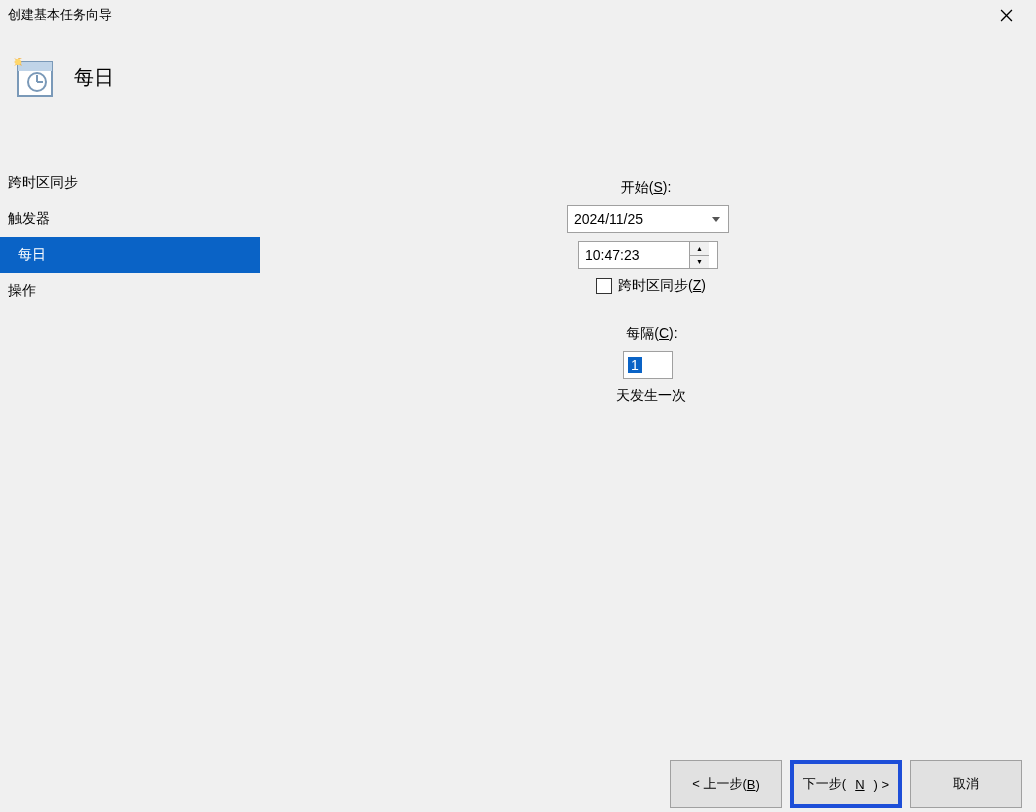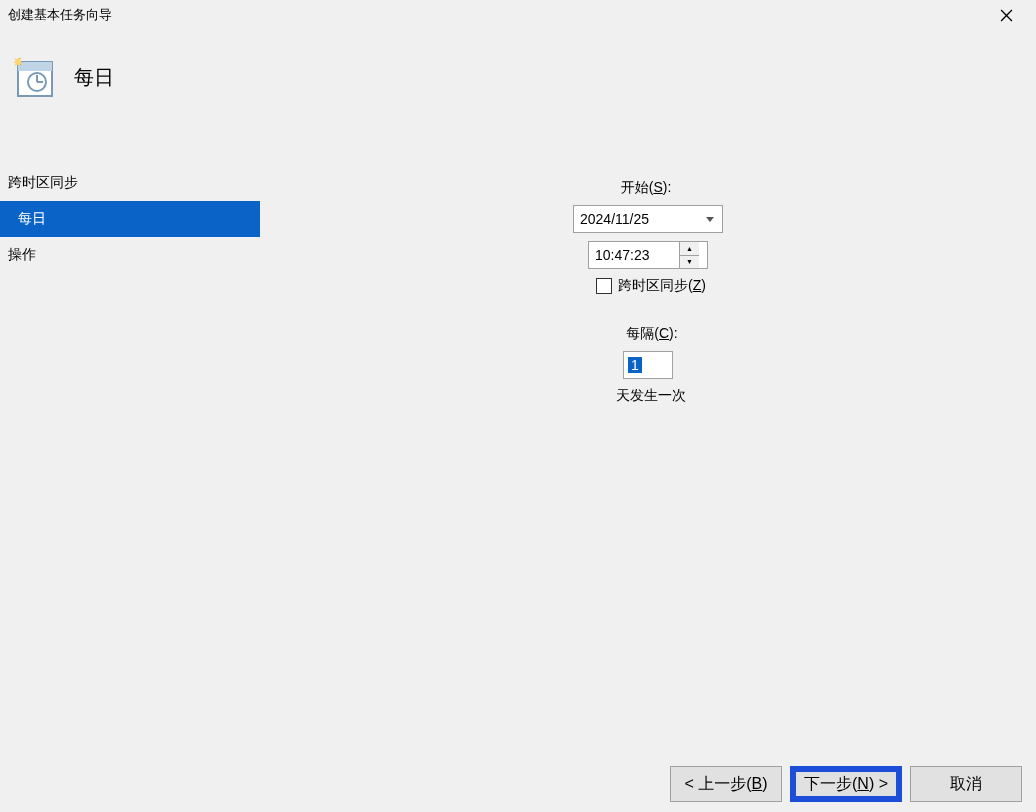--- a/index.html
+++ b/index.html
@@ -95,29 +95,29 @@
     .date-field, .time-field {
       border: 1px solid #a0a0a0;
       background: #fff;
       height: 28px;
       display: flex;
       align-items: center;
       padding: 0 6px;
       font-size: 14px;
     }
     .date-field {
-      width: 150px;
+      width: 162px;
       justify-content: space-between;
     }
     .date-field .dd {
       width: 12px; height: 12px;
       display: flex; align-items: center; justify-content: center;
     }
     .time-field {
-      width: 120px;
+      width: 140px;
       justify-content: space-between;
       padding-right: 8px;
     }
     .spinner {
       width: 20px;
       height: 26px;
       border-left: 1px solid #a0a0a0;
       display: flex;
       flex-direction: column;
     }
@@ -164,31 +164,32 @@
       left: 0; right: 0;
       height: 56px;
       display: flex;
       justify-content: flex-end;
       align-items: center;
       gap: 8px;
       padding: 0 14px;
     }
     .btn {
       min-width: 112px;
-      height: 36px;
+      height: 48px;
       border: 1px solid #a0a0a0;
       background: #e1e1e1;
       display: flex;
       align-items: center;
       justify-content: center;
-      font-size: 16px;
+      font-size: 13px;
       cursor: pointer;
     }
     .btn.default {
-      border: 6px solid #1d4ed8;
+      border: 4px solid #1d4ed8;
+      gap: 9px;
     }
   </style>
 </head>
 <body>
 
 <div class="titlebar">
   <div class="titlebar-title">创建基本任务向导</div>
   <div class="close-btn">
     <svg viewBox="0 0 12 12">
       <line x1="1" y1="1" x2="11" y2="11" stroke="#000" stroke-width="1.2"></line>
@@ -209,20 +210,21 @@
       <polygon points="6,2 10,10 2,6 10,2" fill="#f4b342" opacity="0.9"></polygon>
       <circle cx="6" cy="6" r="3" fill="#ffd76b"></circle>
     </svg>
   </div>
   <div class="header-title">每日</div>
 </div>
 
 <div class="body">
   <div class="sidebar">
     <div class="sidebar-item">跨时区同步</div>
+    <div class="sidebar-item">触发器</div>
     <div class="sidebar-item indent selected">每日</div>
     <div class="sidebar-item">操作</div>
   </div>
 
   <div class="content">
     <div class="row">
       <span class="label">
         <span>开始(</span><span class="u">S</span><span>):</span>
       </span>
       <div class="date-field">

